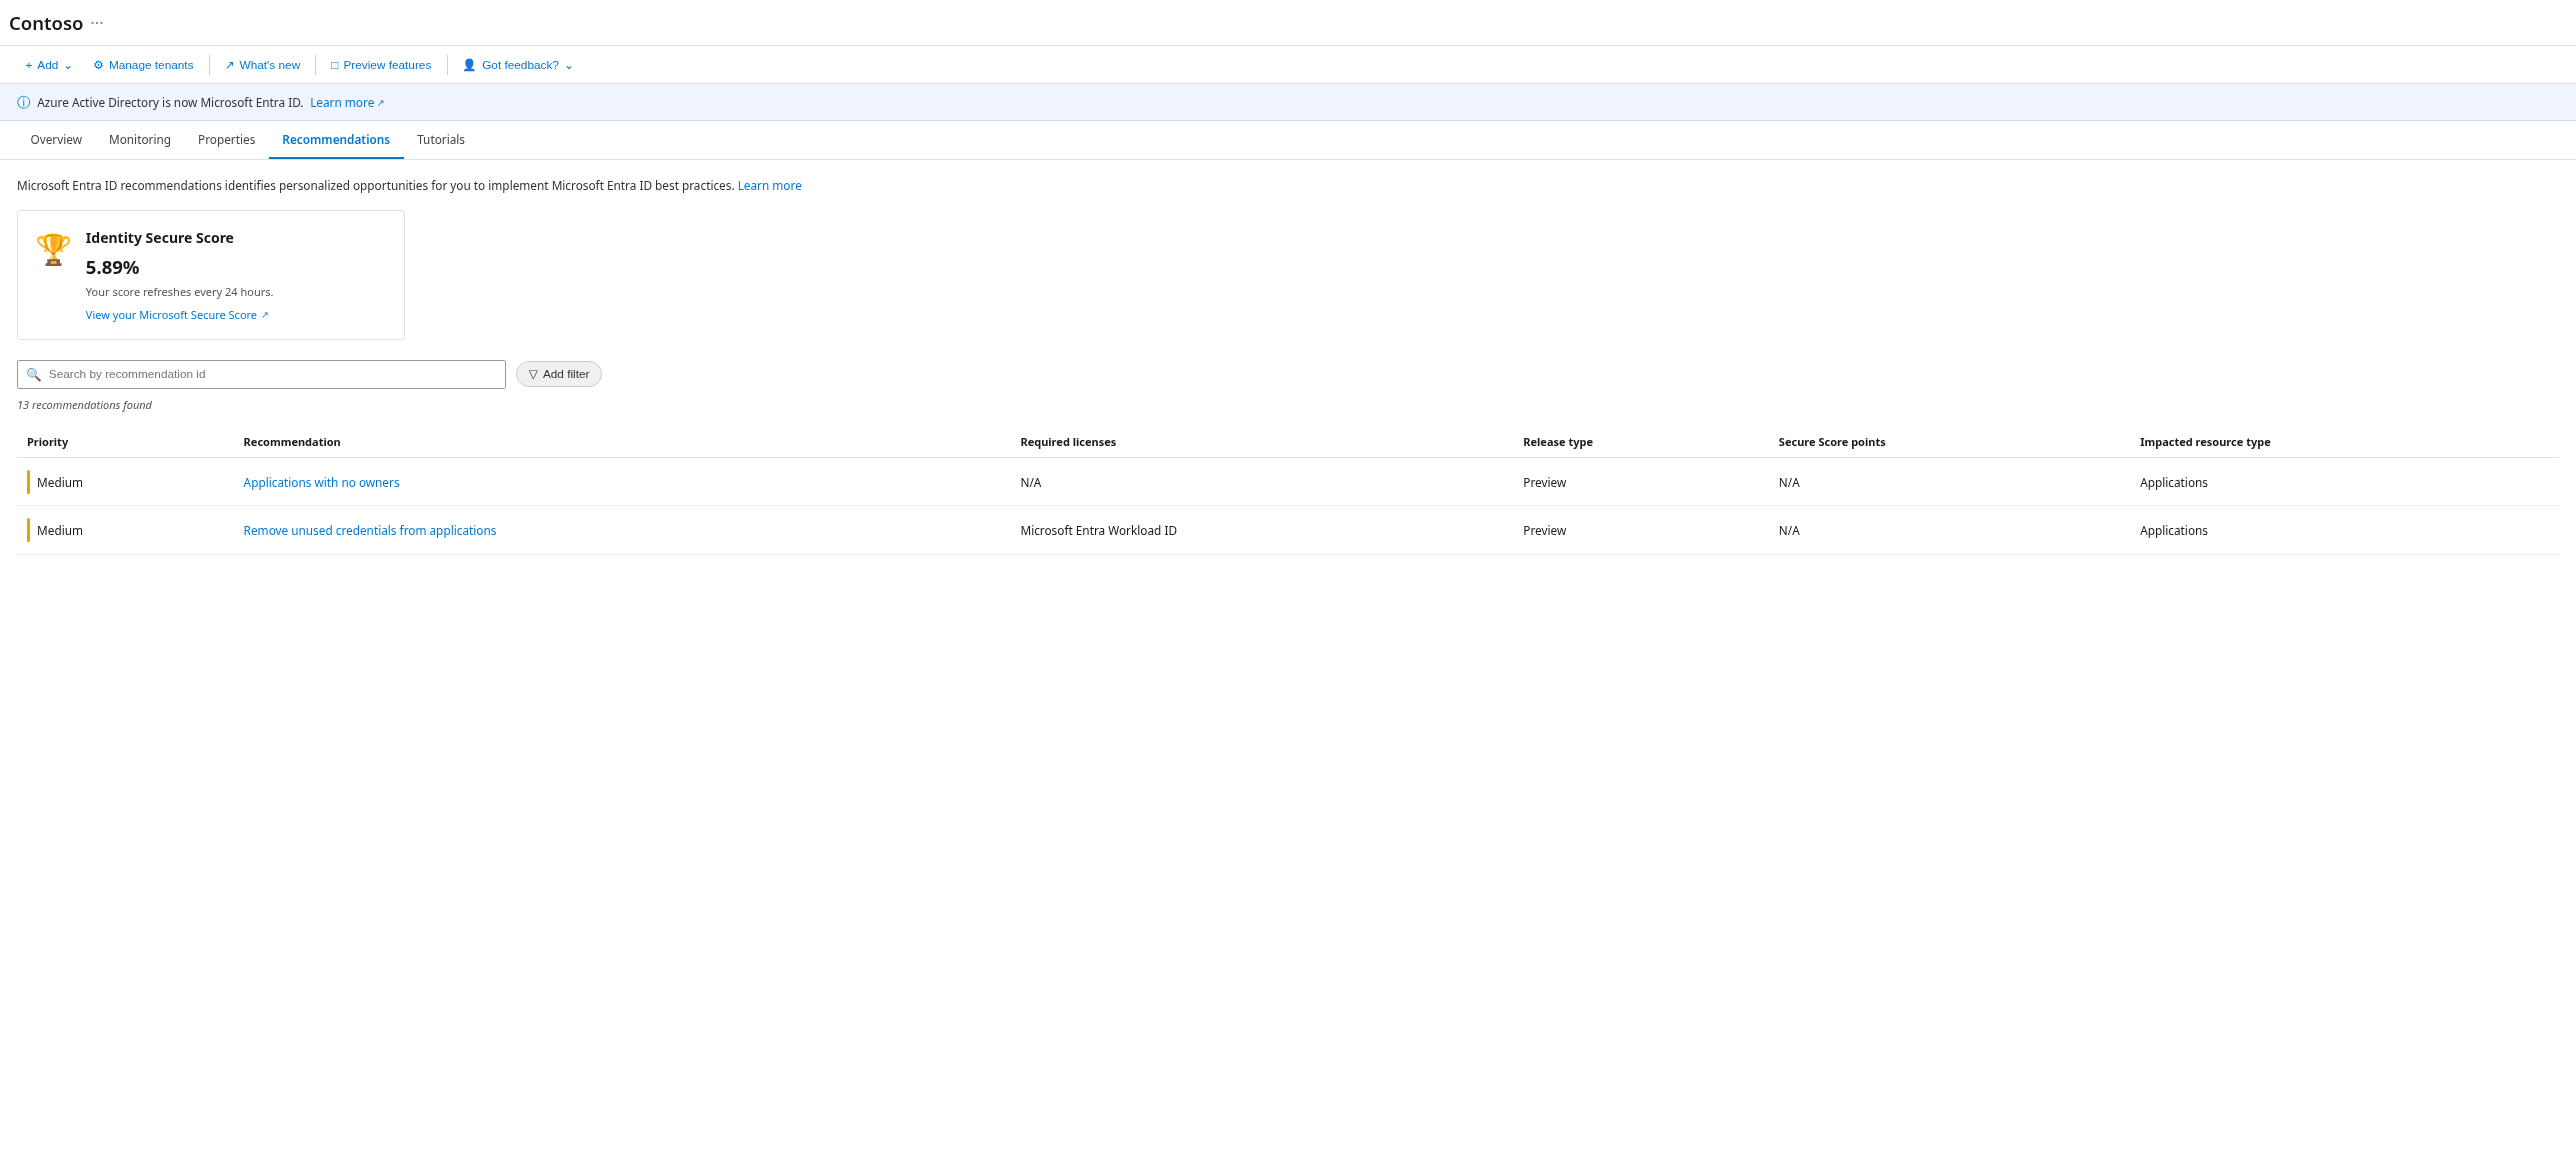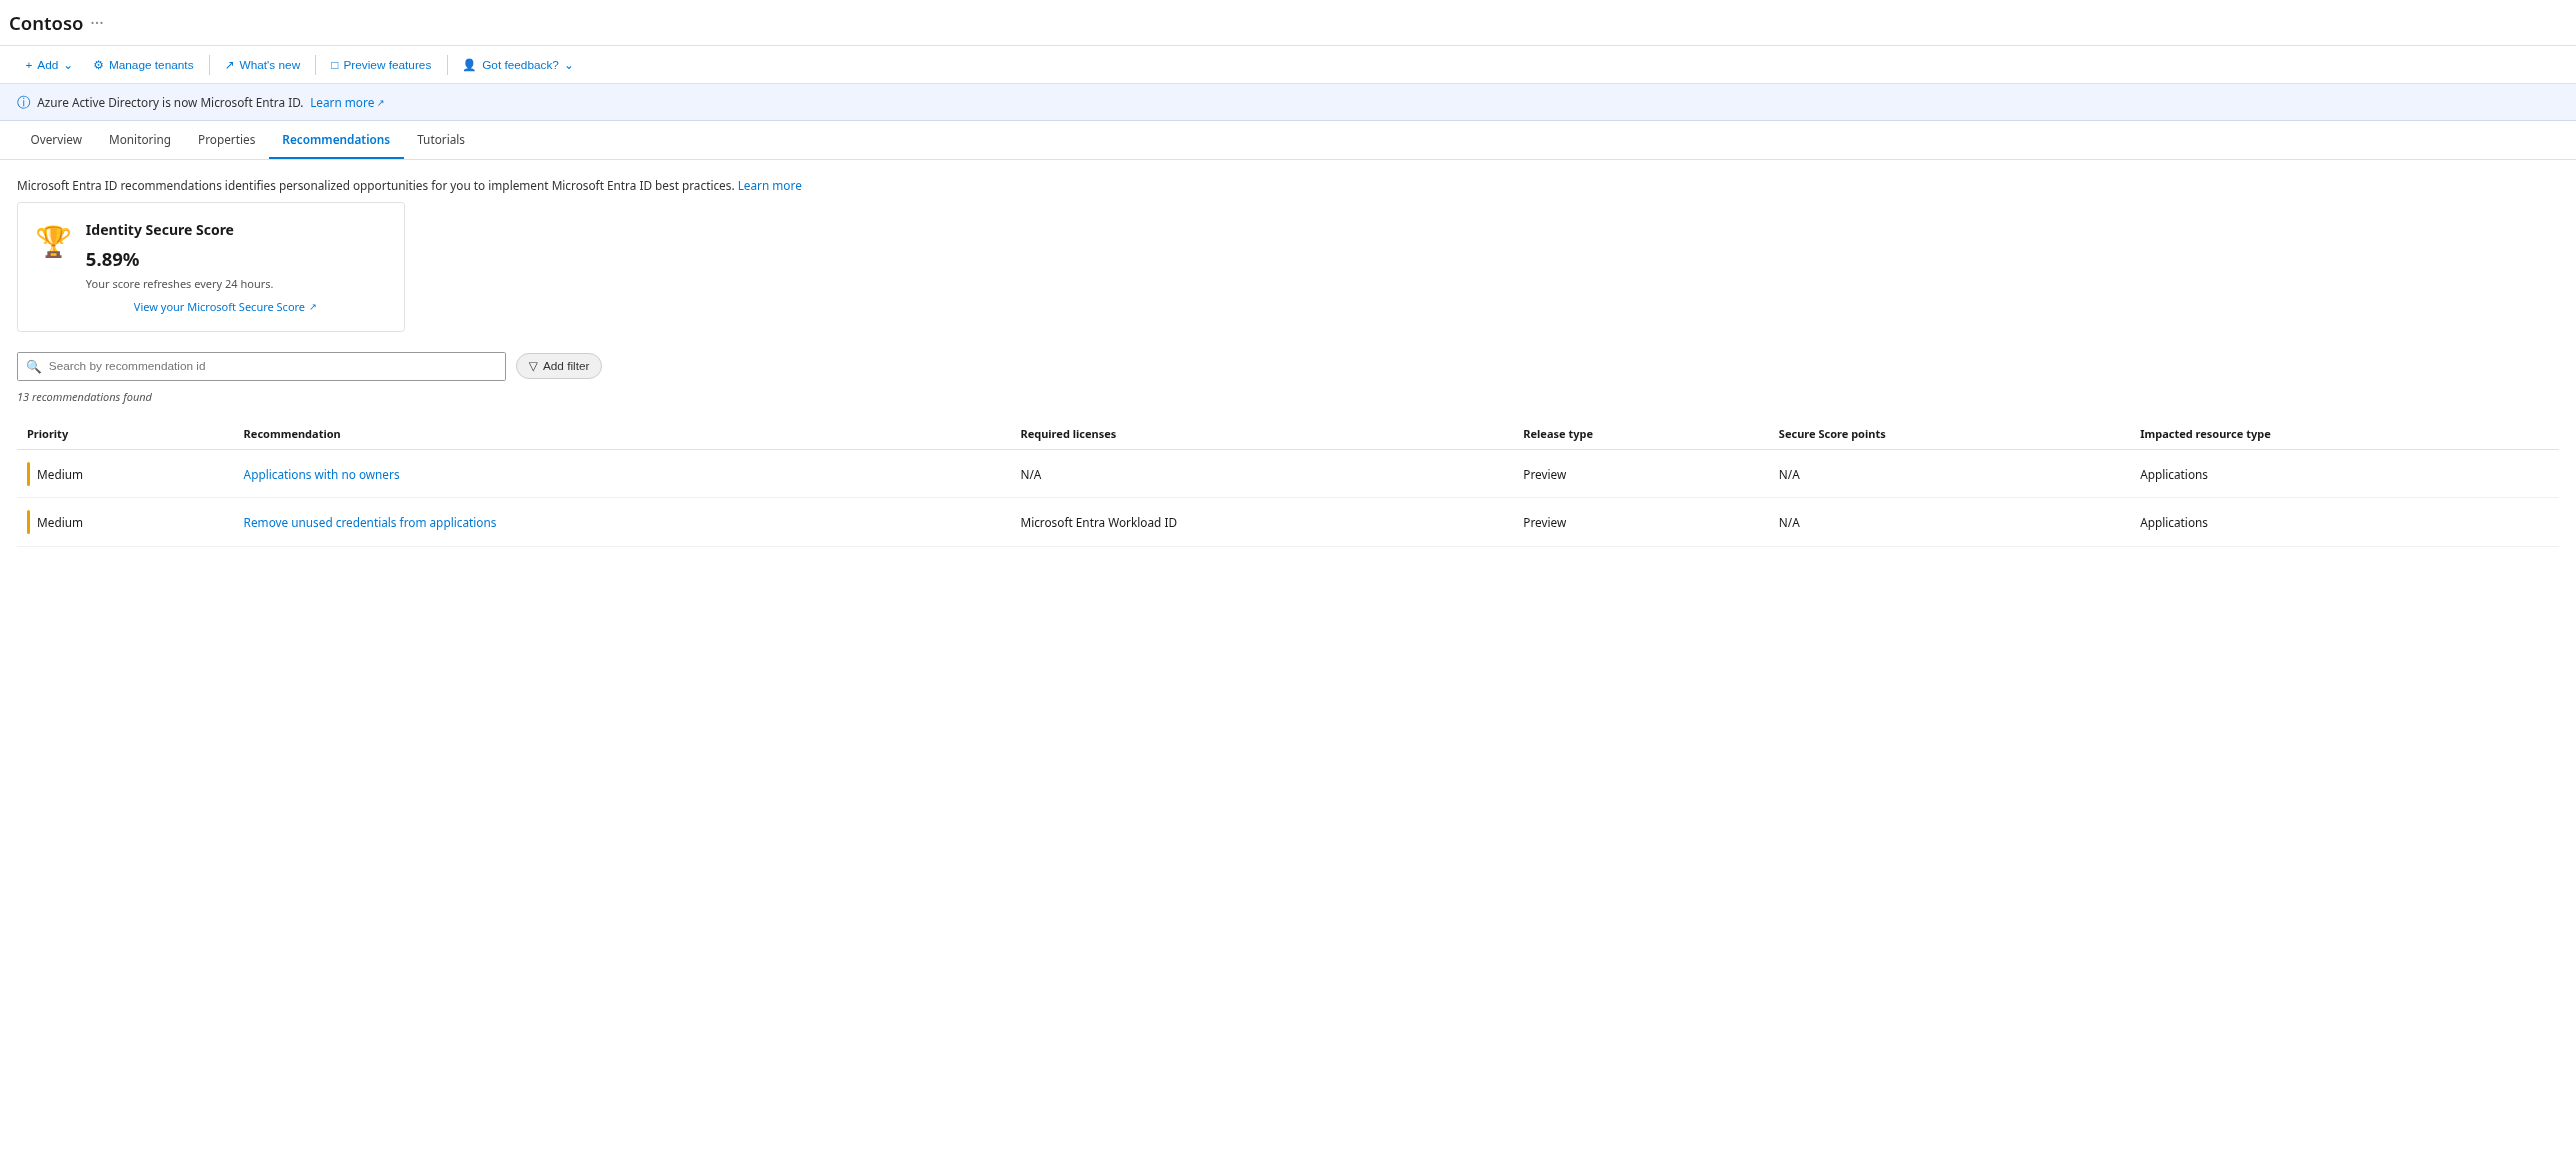--- a/index.html
+++ b/index.html
@@ -22,31 +22,31 @@
 
     
     .nav-tabs { display: flex; padding: 0 17px; border-bottom: 0.8px solid #e0e0e0; gap: 0; }
     .nav-tab { padding: 10px 13.5px; cursor: pointer; font-size: 11.8px; color: #444; border-bottom: 2.5px solid transparent; text-decoration: none; }
     .nav-tab.active { color: #0078d4; border-bottom: 2.5px solid #0078d4; font-weight: 600; }
 
     
     .main-content { padding: 17px 17px; }
 
     
-    .page-description { font-size: 11.8px; color: #333; margin-bottom: 9px; }
+    .page-description { font-size: 11.8px; color: #333; margin-bottom: 17px; }
     .page-description a { color: #0078d4; text-decoration: none; }
 
     
     .score-card { border: 0.8px solid #e0e0e0; border-radius: 3.4px; padding: 17px; display: flex; align-items: flex-start; gap: 13.5px; max-width: 388px; margin-bottom: 20px; }
     .score-icon { font-size: 30px; }
     .score-content { flex: 1; }
     .score-title { font-weight: 700; font-size: 14px; margin-bottom: 6.7px; }
     .score-value { font-size: 18.5px; font-weight: 700; margin-bottom: 5px; }
     .score-note { font-size: 11px; color: #555; margin-bottom: 6.7px; }
-    .score-link { color: #0078d4; font-size: 11px; text-decoration: none; display: inline-flex; align-items: center; gap: 4px; margin-left: 48px; }
+    .score-link { color: #0078d4; font-size: 11px; text-decoration: none; display: inline-flex; align-items: center; gap: 4px; }
 
     
     .search-filter-row { display: flex; align-items: center; gap: 10px; margin-bottom: 8.4px; }
     .search-box { display: flex; align-items: center; border: 0.8px solid #999; border-radius: 1.7px; padding: 5px 8.4px; gap: 6.7px; width: 489px; background: #fff; }
     .search-input { border: none; outline: none; flex: 1; font-size: 11.8px; color: #555; }
     .search-icon-char { color: #555; font-size: 12.6px; }
     .add-filter-btn { display: flex; align-items: center; gap: 5px; padding: 5px 11.8px; border: 0.8px solid #ccc; border-radius: 17px; background: #f0f0f0; cursor: pointer; font-size: 11.8px; color: #333; }
 
     
     .results-count { font-size: 11px; color: #555; margin-bottom: 13.5px; font-style: italic; }

